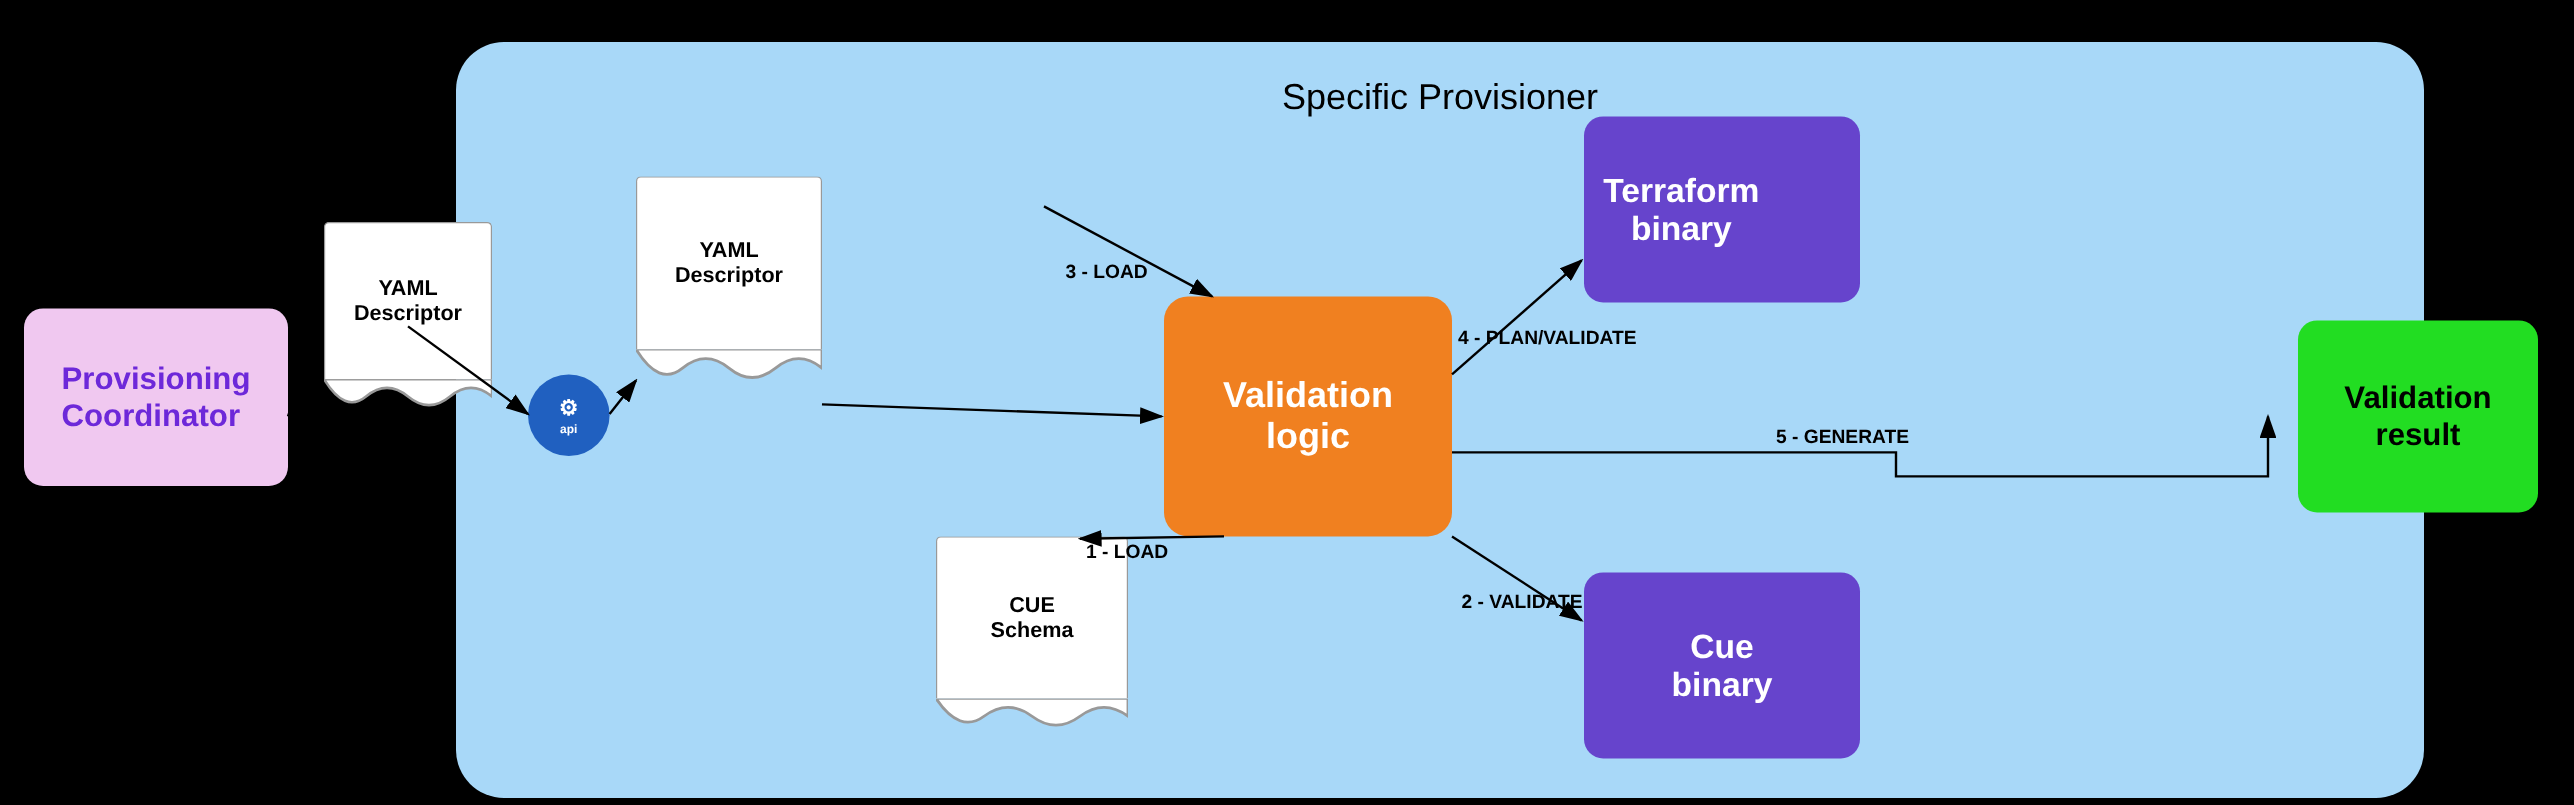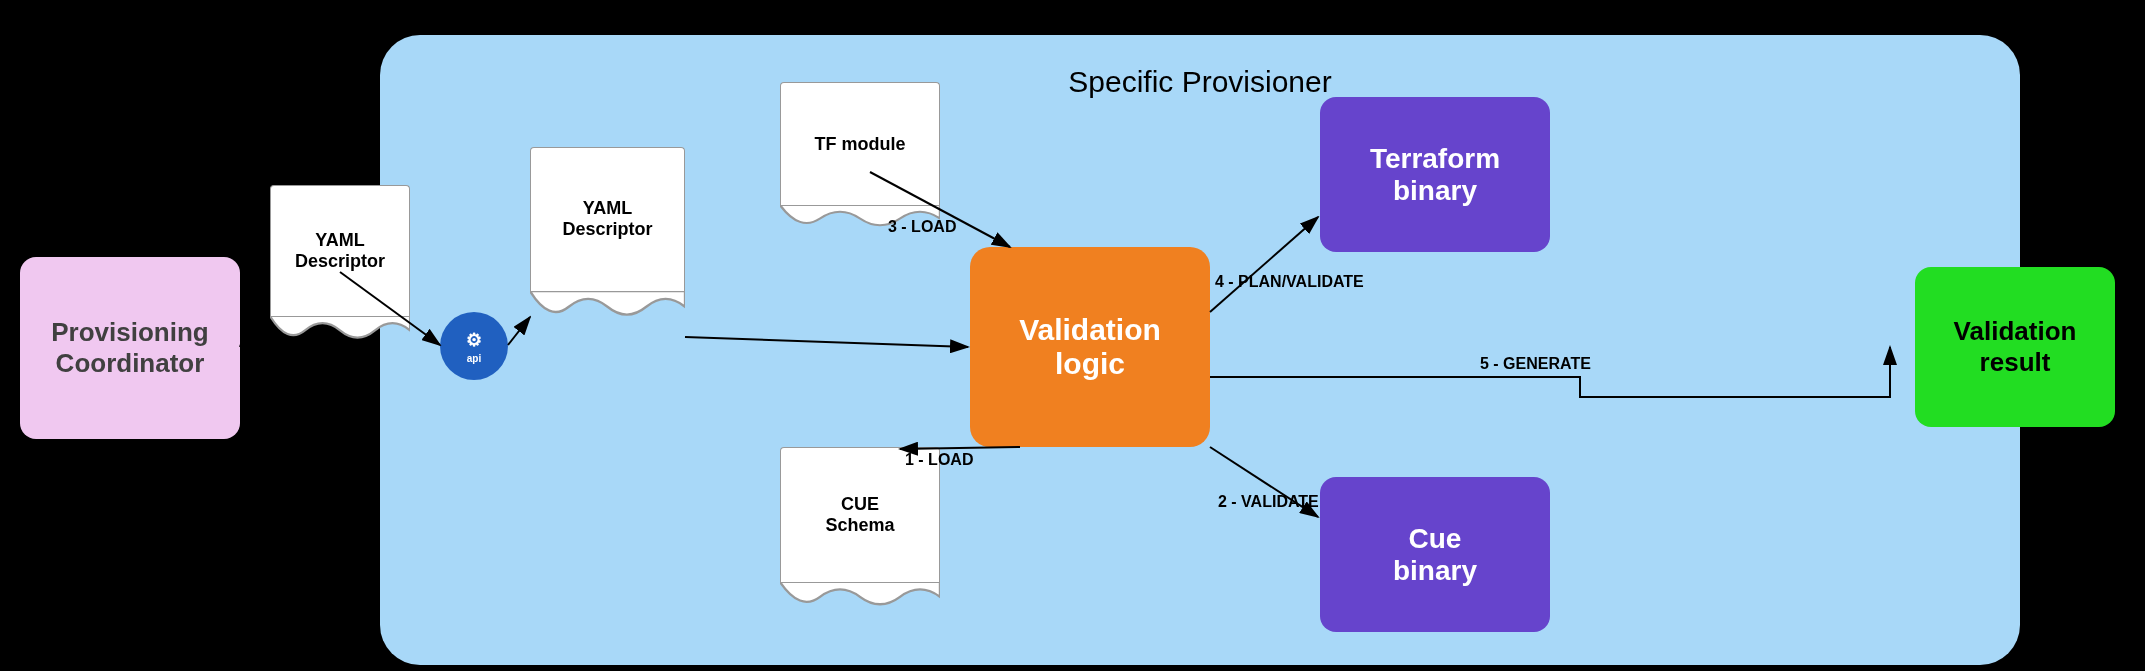--- a/index.html
+++ b/index.html
@@ -18,30 +18,29 @@
       width: 2145px;
       height: 671px;
     }
 
     
     .provisioning-coordinator {
       position: absolute;
       left: 20px;
       top: 240px;
       width: 220px;
-      height: 182px;
+      height: 148px;
       background: #f0c8f0;
       border-radius: 16px;
       display: flex;
       align-items: center;
       justify-content: center;
-      text-align: center;
       font-size: 26px;
       font-weight: bold;
-      color: #404040;
+      color: #6d28d9;
       padding: 16px;
     }
 
     
     .validation-result {
       position: absolute;
       right: 30px;
       top: 250px;
       width: 200px;
       height: 160px;
@@ -196,21 +195,20 @@
     .terraform-binary {
       position: absolute;
       left: 1320px;
       top: 80px;
       width: 230px;
       height: 155px;
       background: #6644cc;
       border-radius: 16px;
       display: flex;
       align-items: center;
-      justify-content: center;
       text-align: center;
       font-size: 28px;
       font-weight: bold;
       color: #fff;
       padding: 16px;
     }
 
     
     .cue-binary {
       position: absolute;
@@ -271,28 +269,20 @@
 
   <div class="yaml-descriptor-inner">
     <div class="doc-shape">
       <div class="doc-body">YAML<br>Descriptor</div>
       <svg class="doc-wave" viewBox="0 0 100 20" preserveAspectRatio="none" xmlns="http://www.w3.org/2000/svg">
         <path d="M0,0 Q12.5,20 25,10 Q37.5,0 50,10 Q62.5,20 75,10 Q87.5,0 100,10 L100,0 Z" fill="#fff" stroke="#999" stroke-width="1.5"></path>
       </svg>
     </div>
   </div>
 
-  <div class="tf-module">
-    <div class="doc-shape">
-      <div class="doc-body">TF module</div>
-      <svg class="doc-wave" viewBox="0 0 100 20" preserveAspectRatio="none" xmlns="http://www.w3.org/2000/svg">
-        <path d="M0,0 Q12.5,20 25,10 Q37.5,0 50,10 Q62.5,20 75,10 Q87.5,0 100,10 L100,0 Z" fill="#fff" stroke="#999" stroke-width="1.5"></path>
-      </svg>
-    </div>
-  </div>
 
   <div class="cue-schema">
     <div class="doc-shape">
       <div class="doc-body">CUE<br>Schema</div>
       <svg class="doc-wave" viewBox="0 0 100 20" preserveAspectRatio="none" xmlns="http://www.w3.org/2000/svg">
         <path d="M0,0 Q12.5,20 25,10 Q37.5,0 50,10 Q62.5,20 75,10 Q87.5,0 100,10 L100,0 Z" fill="#fff" stroke="#999" stroke-width="1.5"></path>
       </svg>
     </div>
   </div>
 

